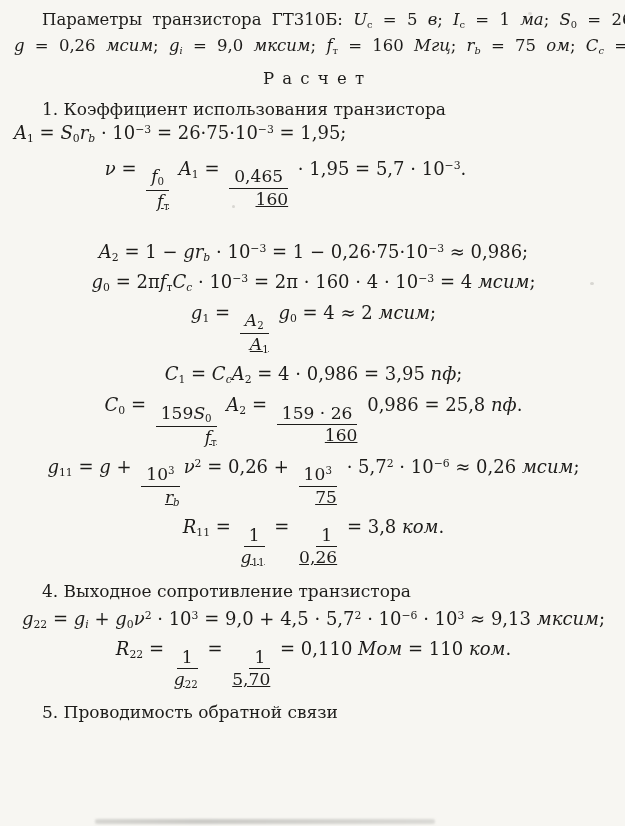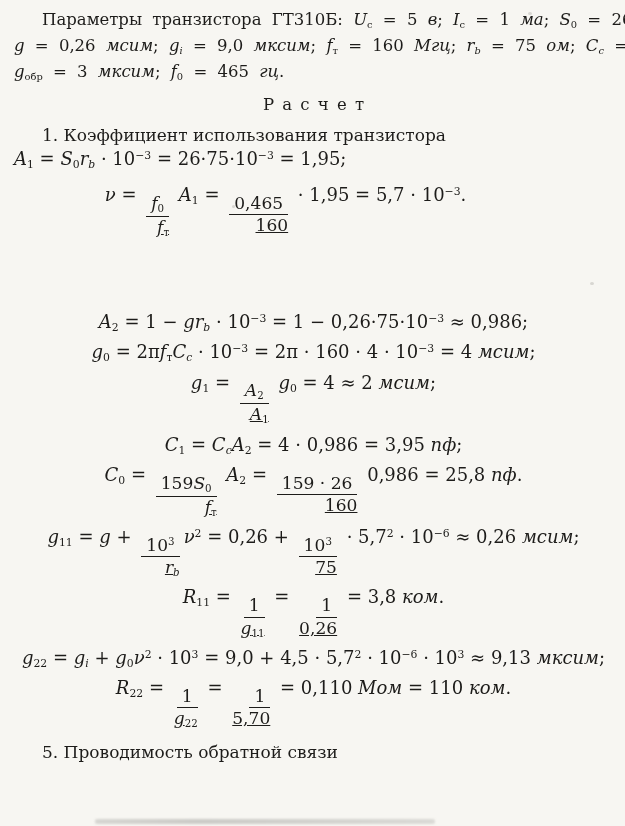--- a/index.html
+++ b/index.html
@@ -38,21 +38,21 @@
     white-space:nowrap;
   }
   .formula{
     font-size:18px;
     text-align:center;
     margin:7px 0;
     white-space:nowrap;
   }
   .formula.left{text-align:left;margin:3px 0;}
   .formula.shift-left{transform:translateX(-28px);}
-  .sec-1{margin-bottom:72px;}
+  .sec-1{margin-bottom:28px;}
   .sec-1 .formula.center{margin-top:12px;}
   
   .i{font-style:italic;}
   .r{font-style:normal;}
   .sub{font-size:0.6em;vertical-align:-0.32em;}
   .isub{font-size:0.6em;vertical-align:-0.32em;font-style:italic;}
   .sup{font-size:0.6em;vertical-align:0.55em;}
   .frac{
     display:inline-flex;
     flex-direction:column;
@@ -80,21 +80,20 @@
   .speck.s3{left:590px;top:282px;width:4px;height:3px;}
 </style>
 </head>
 <body>
 
 <div class="page">
 
   <div class="intro">
     <div class="line first"><span class="r">Параметры транзистора ГТ310Б: </span><span class="i">U</span><span class="sub">c</span><span class="r"> = 5 </span><span class="i">в</span><span class="r">; </span><span class="i">I</span><span class="sub">c</span><span class="r"> = 1 </span><span class="i">ма</span><span class="r">; </span><span class="i">S</span><span class="sub">0</span><span class="r"> = 26 </span></div>
     <div class="line"><span class="i">g</span><span class="r"> = 0,26 </span><span class="i">мсим</span><span class="r">; </span><span class="i">g</span><span class="isub">i</span><span class="r"> = 9,0 </span><span class="i">мксим</span><span class="r">; </span><span class="i">f</span><span class="sub">т</span><span class="r"> = 160 </span><span class="i">Мгц</span><span class="r">; </span><span class="i">r</span><span class="isub">b</span><span class="r"> = 75 </span><span class="i">ом</span><span class="r">; </span><span class="i">C</span><span class="isub">c</span><span class="r"> = 4 </span></div>
-    <div class="line"><span class="i">g</span><span class="sub">обр</span><span class="r"> = 3 </span><span class="i">мксим</span><span class="r">; </span><span class="i">f</span><span class="sub">0</span><span class="r"> = 465 </span><span class="i">гц</span><span class="r">.</span></div>
   </div>
 
   <div class="calc-title">Расчет</div>
 
   <section class="sec sec-1">
     <div class="heading">1. Коэффициент использования транзистора</div>
     <div class="formula left"><span class="i">A</span><span class="sub">1</span><span class="r"> = </span><span class="i">S</span><span class="sub">0</span><span class="i">r</span><span class="isub">b</span><span class="r"> · 10</span><span class="sup">−3</span><span class="r"> = 26·75·10</span><span class="sup">−3</span><span class="r"> = 1,95;</span></div>
     <div class="formula center shift-left"><span class="i">ν</span><span class="r"> = </span><span class="frac">
           <span class="num"><span class="i">f</span><span class="sub">0</span></span>
           <span class="den"><span class="i">f</span><span class="sub">т</span></span>
@@ -132,20 +131,21 @@
     <div class="formula center"><span class="i">R</span><span class="sub">11</span><span class="r"> = </span><span class="frac">
           <span class="num"><span class="r">1</span></span>
           <span class="den"><span class="i">g</span><span class="sub">11</span></span>
         </span><span class="r"> = </span><span class="frac">
           <span class="num"><span class="r">1</span></span>
           <span class="den"><span class="r">0,26</span></span>
         </span><span class="r"> = 3,8 </span><span class="i">ком</span><span class="r">.</span></div>
   </section>
 
   <section class="sec sec-4">
+    <div class="heading">4. Выходное сопротивление транзистора</div>
     <div class="formula center"><span class="i">g</span><span class="sub">22</span><span class="r"> = </span><span class="i">g</span><span class="isub">i</span><span class="r"> + </span><span class="i">g</span><span class="sub">0</span><span class="i">ν</span><span class="sup">2</span><span class="r"> · 10</span><span class="sup">3</span><span class="r"> = 9,0 + 4,5 · 5,7</span><span class="sup">2</span><span class="r"> · 10</span><span class="sup">−6</span><span class="r"> · 10</span><span class="sup">3</span><span class="r"> ≈ 9,13 </span><span class="i">мксим</span><span class="r">;</span></div>
     <div class="formula center"><span class="i">R</span><span class="sub">22</span><span class="r"> = </span><span class="frac">
           <span class="num"><span class="r">1</span></span>
           <span class="den"><span class="i">g</span><span class="sub">22</span></span>
         </span><span class="r"> = </span><span class="frac">
           <span class="num"><span class="r">1</span></span>
           <span class="den"><span class="r">5,70</span></span>
         </span><span class="r"> = 0,110 </span><span class="i">Мом</span><span class="r"> = 110 </span><span class="i">ком</span><span class="r">.</span></div>
   </section>
 

